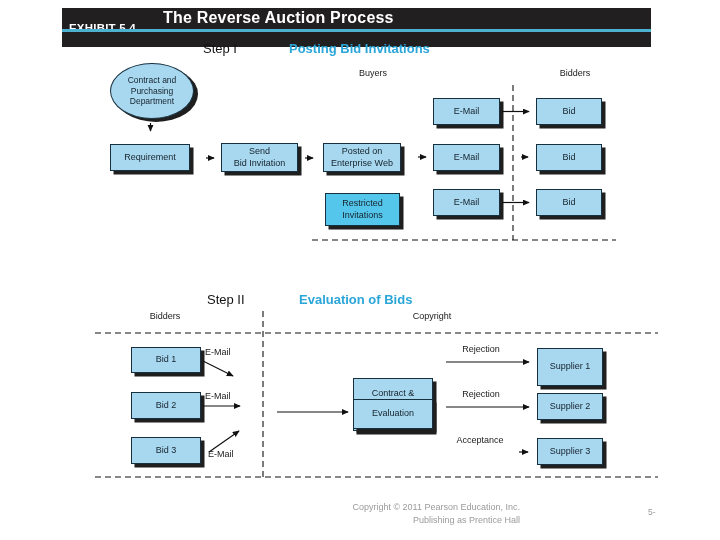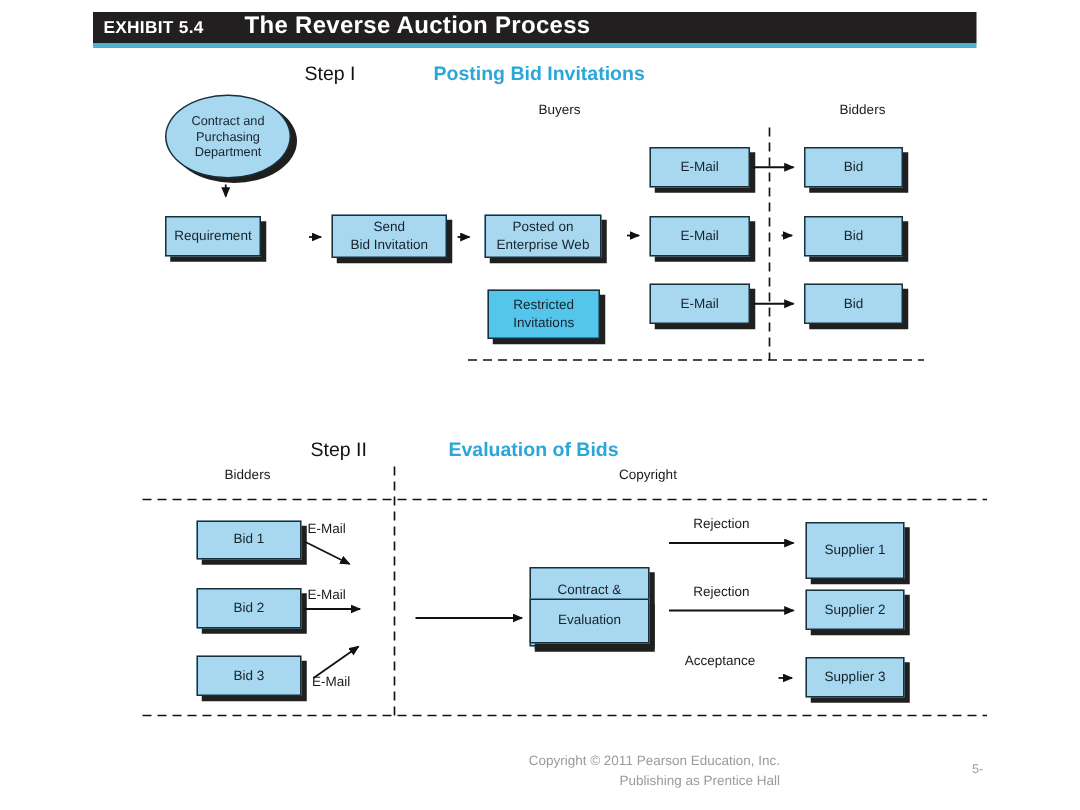--- a/index.html
+++ b/index.html
@@ -2,21 +2,21 @@
 <html style="--box-fill: #A8D8F0; --box-fill-dark: #55C6EB; --accent-cyan: #2BA6D9; --header-bar: #221F20; --header-underline: #4DB2D2; --copyright-gray: #9B9B9B;"><head>
 <meta charset="utf-8">
 <style>
   html,body { margin:0; padding:0; background:#fff; }
   .slide {
     position:relative; width:720px; height:540px; background:#ffffff;
     font-family:"Liberation Sans", sans-serif; overflow:hidden; color:#1a1a1a;
   }
   
   .hdr-bar {
-    position:absolute; left:62px; top:8px; width:589px; height:21px;
+    position:absolute; left:62px; top:8px; width:589px; height:39px;
     background:var(--header-bar,#221F20); display:flex; align-items:center;
   }
   .hdr-exhibit {
     margin-left:7px; color:#fff; font-weight:bold; font-size:11.5px; letter-spacing:0.2px;
   }
   .hdr-title {
     position:absolute; left:101px; top:1px; color:#fff; font-weight:bold;
     font-size:16px; letter-spacing:0.2px;
   }
   .hdr-underline {
@@ -61,21 +61,21 @@
   <div class="hdr-underline"></div>
 
   <span class="step-label" style="left:203px; top:41px;">Step I</span>
   <span class="step-title" style="left:289px; top:41px;">Posting Bid Invitations</span>
   <span class="lbl ctr" style="left:337px; top:69px; width:72px;">Buyers</span>
   <span class="lbl ctr" style="left:539px; top:69px; width:72px;">Bidders</span>
 
   <div class="bx ellipse" style="left:110px; top:63px; width:84px; height:56px;">Contract and
 Purchasing
 Department</div>
-  <div class="bx" style="left:110px; top:144px; width:64px; height:27px;">Requirement</div>
+  <div class="bx" style="left:110px; top:144px; width:80px; height:27px;">Requirement</div>
   <div class="bx" style="left:323px; top:143px; width:78px; height:29px;">Posted on
 Enterprise Web</div>
   <div class="bx" style="left:221px; top:143px; width:77px; height:29px;">Send
 Bid Invitation</div>
   <div class="bx dark" style="left:325px; top:193px; width:75px; height:33px;">Restricted
 Invitations</div>
 
   <div class="bx" style="left:433px; top:98px;  width:67px; height:27px;">E-Mail</div>
   <div class="bx" style="left:433px; top:144px; width:67px; height:27px;">E-Mail</div>
   <div class="bx" style="left:433px; top:189px; width:67px; height:27px;">E-Mail</div>

